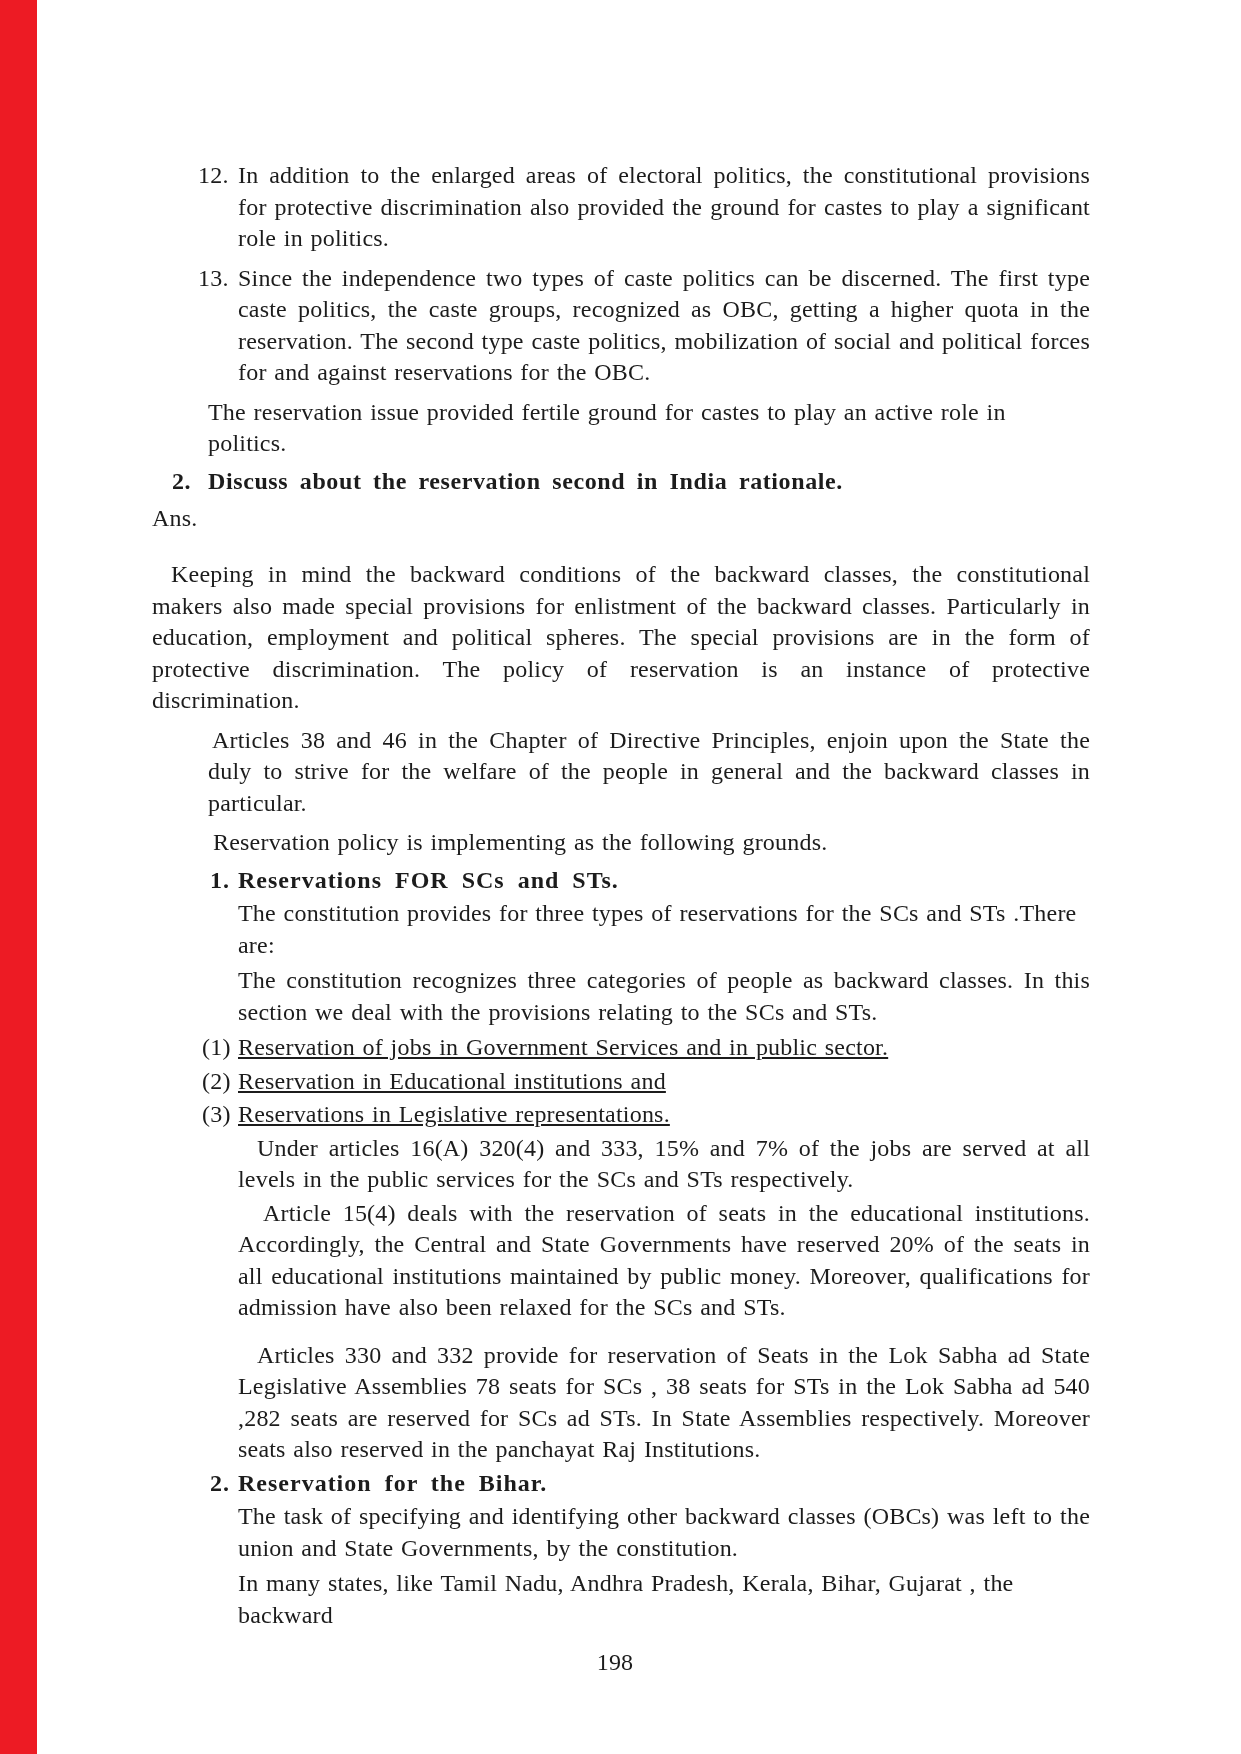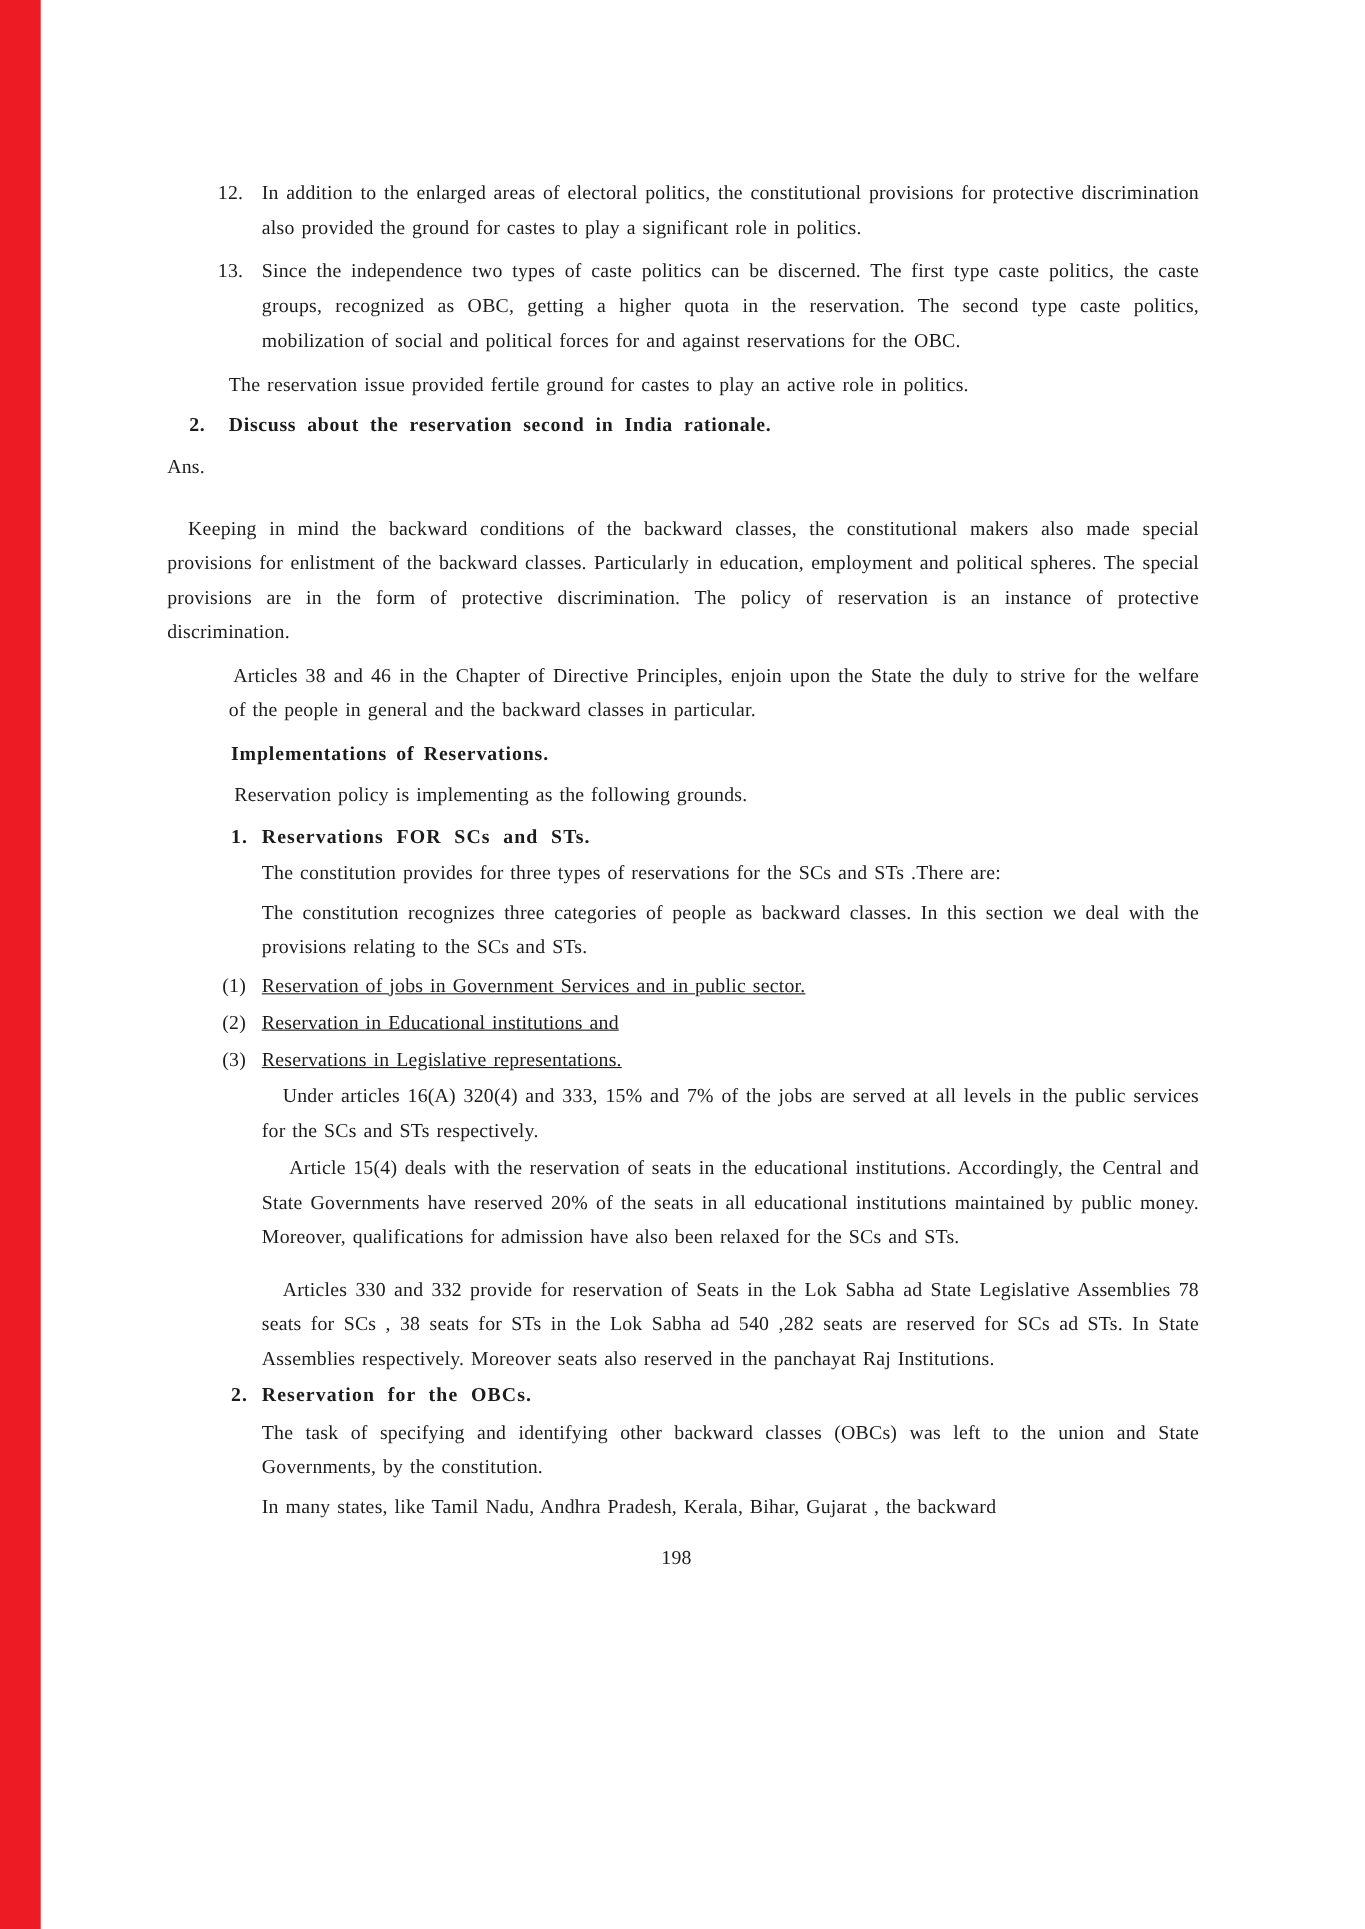--- a/index.html
+++ b/index.html
@@ -13,21 +13,21 @@
   }
   .page { position: absolute; inset: 0; background: #ffffff; }
   .edge-strip {
     position: absolute; left: 0; top: 0;
     width: 37px; height: 100%;
   }
   .content {
     position: absolute;
     left: 140px; top: 160px;
     width: 950px;
-    font-size: 18px;
+    font-size: 24px;
     line-height: 31.5px;
     letter-spacing: 0.2px;
     word-spacing: 1.5px;
   }
   .block { margin: 0 0 6px 0; }
   .just { text-align: justify; text-align-last: left; }
 
   
   .num-item { display: flex; margin-left: 58px; margin-bottom: 8px; }
   .num-item .num { flex: 0 0 40px; }
@@ -102,21 +102,20 @@
       <span class="txt">Discuss about the reservation second in India rationale.</span>
     </div>
 
     <div class="block ans-row">
       <span class="num">Ans.</span>
       <span class="txt just">Keeping in mind the backward conditions of the backward classes, the constitutional makers also made special provisions for enlistment of the backward classes. Particularly in education, employment and political spheres. The special provisions are in the form of protective discrimination. The policy of reservation is an instance of protective discrimination.</span>
     </div>
 
     <p class="block p-art38 just">Articles 38 and 46 in the Chapter of Directive Principles, enjoin upon the State the duly to strive for the welfare of the people in general and the backward classes in particular.</p>
 
-    <p class="block h-bold">Implementations of Reservations.</p>
 
     <p class="block p-mid">Reservation policy is implementing as the following grounds.</p>
 
     <div class="block h-num">
       <span class="num">1.</span>
       <span class="txt">Reservations FOR SCs and STs.</span>
     </div>
 
     <p class="block p-body">The constitution provides for three types of reservations for the SCs and STs .There are:</p>
 
@@ -138,21 +137,21 @@
     </div>
 
     <p class="block p-fli just">Under articles 16(A) 320(4) and 333, 15% and 7% of the jobs are served at all levels in the public services for the SCs and STs respectively.</p>
 
     <p class="block p-fli2 just">Article 15(4) deals with the reservation of seats in the educational institutions. Accordingly, the Central and State Governments have reserved 20%  of the seats in all educational institutions maintained by public money. Moreover, qualifications for admission have also been relaxed for the SCs and STs.</p>
 
     <p class="block p-fli just">Articles 330 and 332 provide for reservation of Seats in the Lok Sabha ad State Legislative Assemblies 78 seats for SCs , 38 seats for STs in the Lok Sabha ad 540 ,282 seats are reserved for SCs ad STs. In State Assemblies respectively. Moreover seats also reserved in the panchayat Raj Institutions.</p>
 
     <div class="block h-num">
       <span class="num">2.</span>
-      <span class="txt">Reservation for the OBCs.</span>
+      <span class="txt">Reservation for the Bihar.</span>
     </div>
 
     <p class="block p-body just">The task of specifying and identifying other backward classes (OBCs) was left to the union and State Governments, by the constitution.</p>
 
     <p class="block p-body">In many states, like Tamil Nadu, Andhra Pradesh, Kerala, Bihar, Gujarat , the backward</p>
 
     <div class="page-number">198</div>
 
   </main>
 </div>

